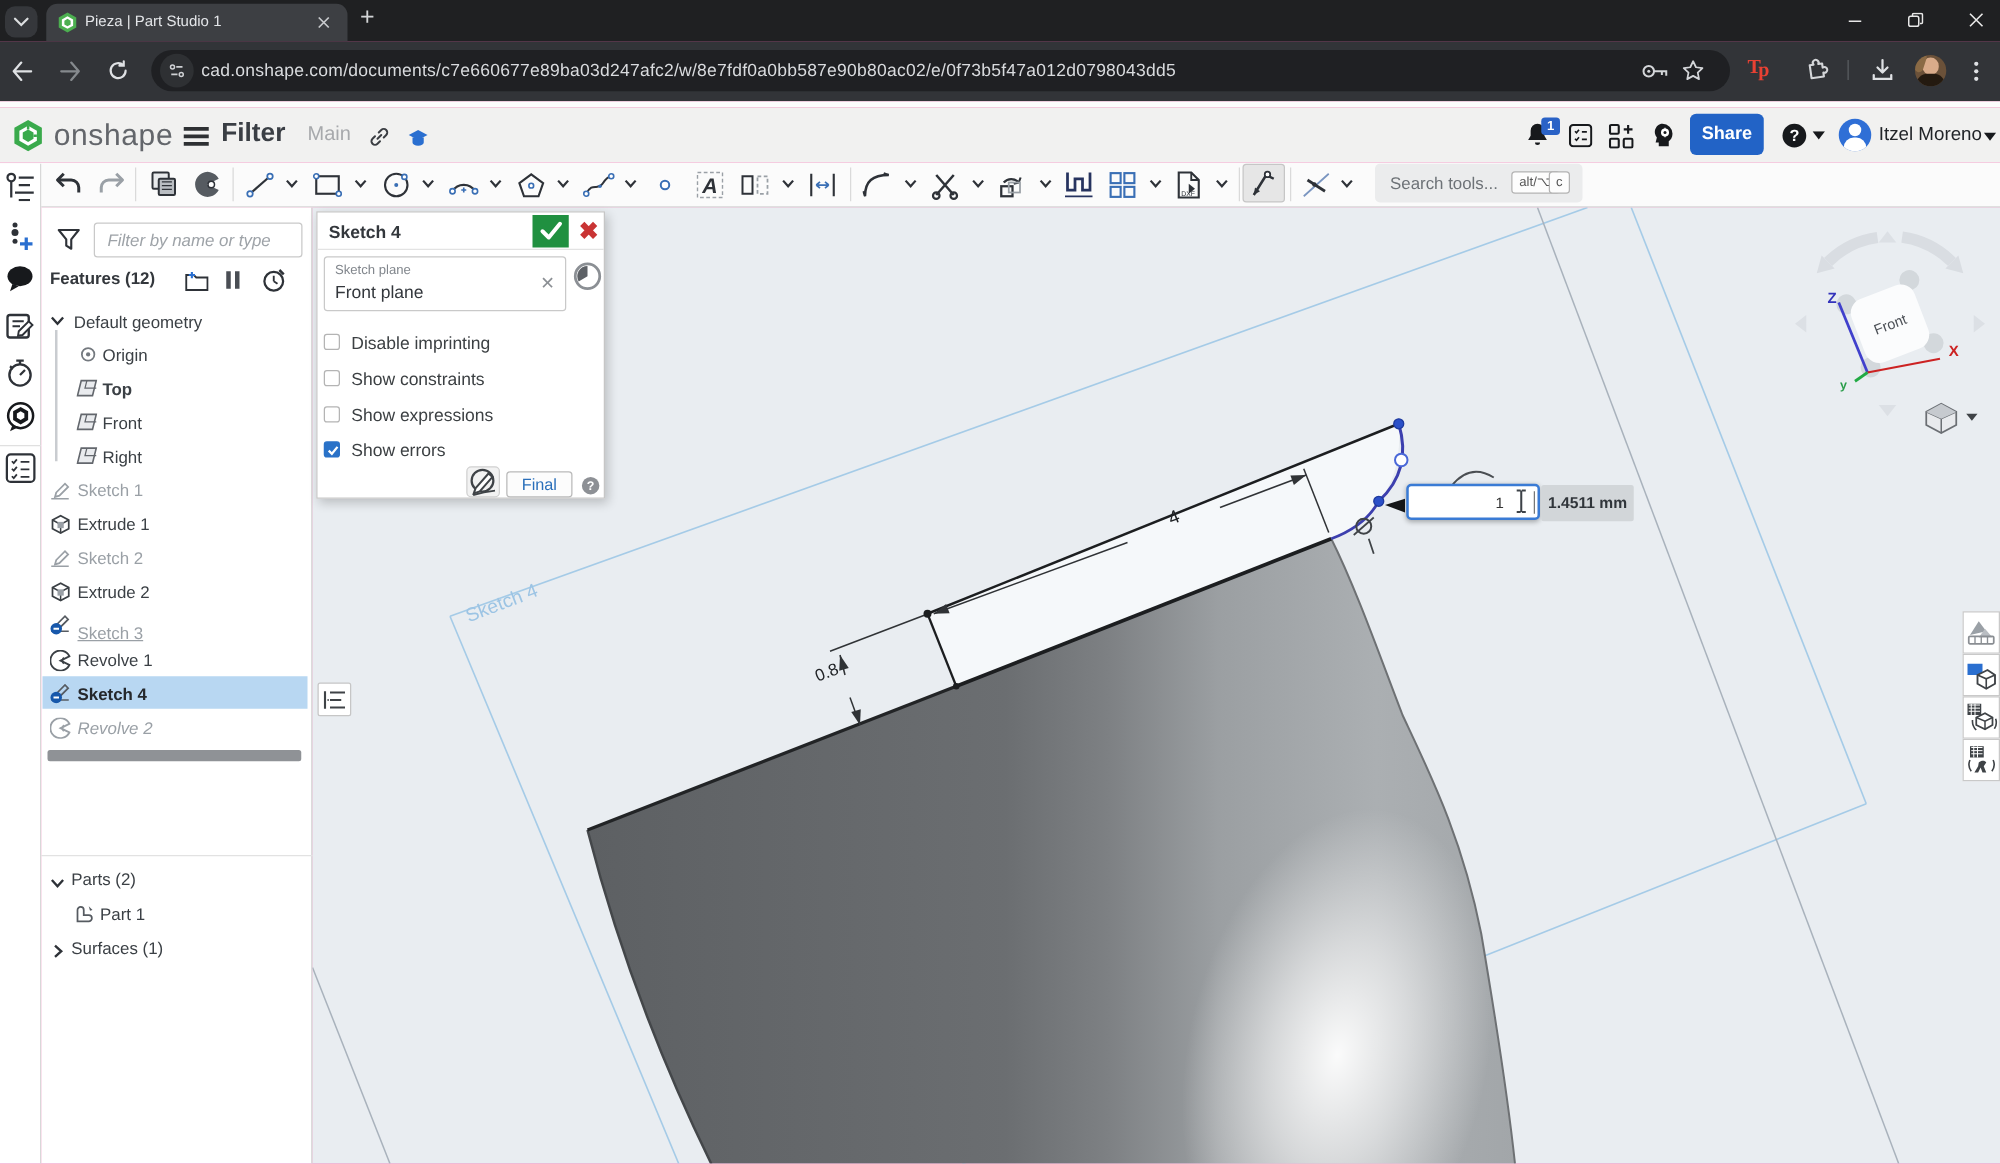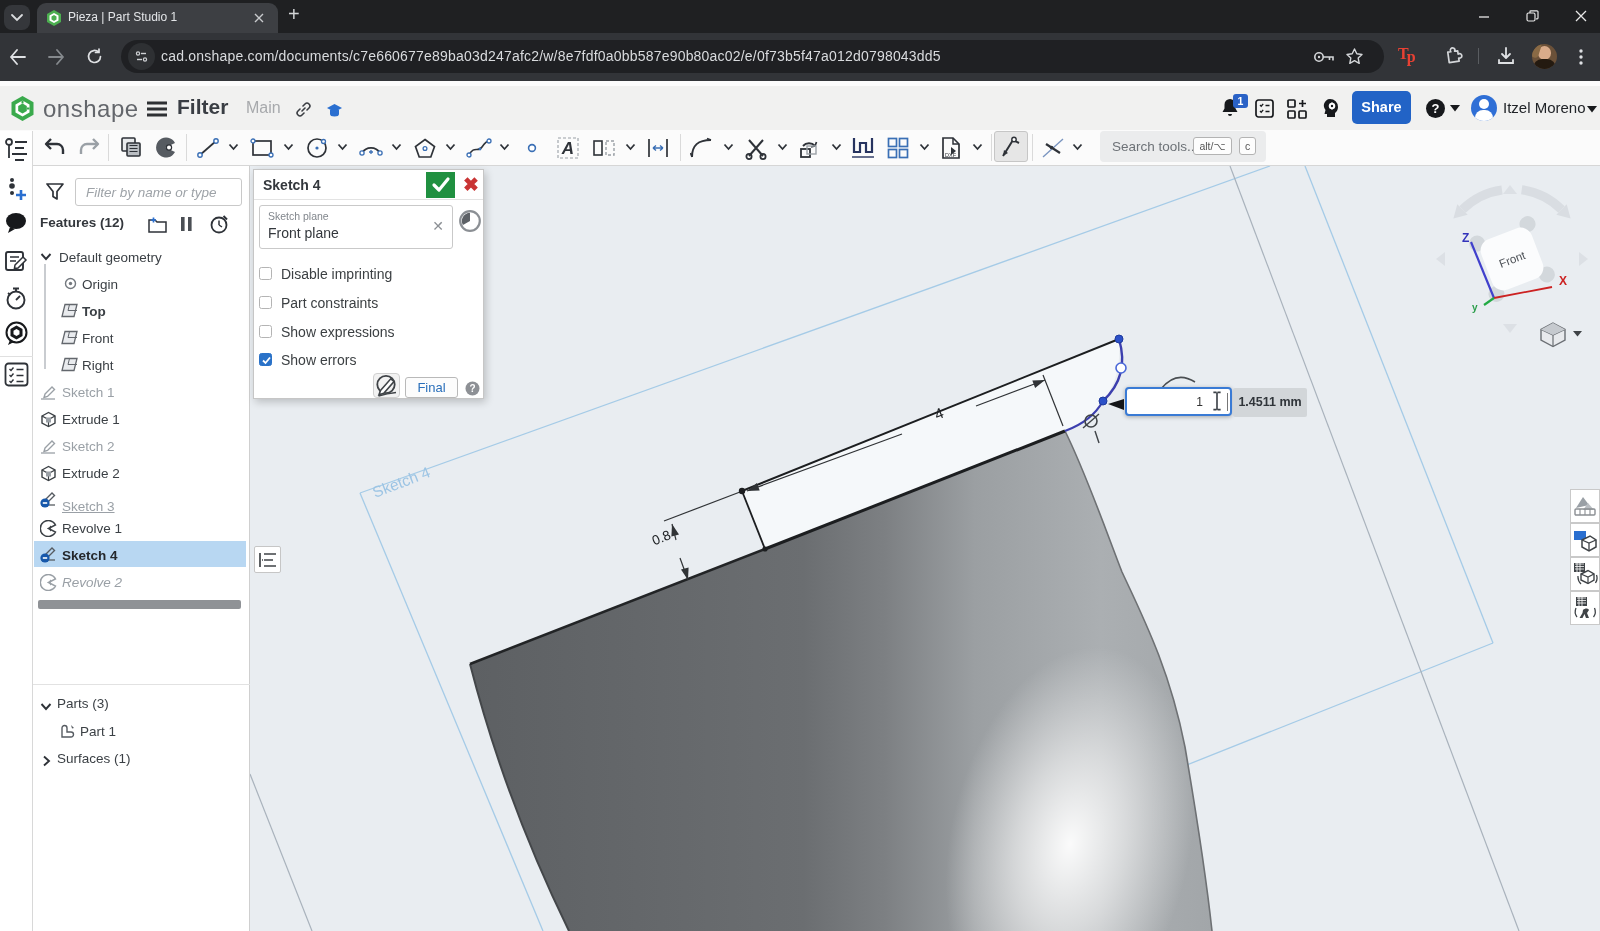--- a/index.html
+++ b/index.html
@@ -360,21 +360,21 @@
 <svg class="ticon" width="26" height="24" style="left:1040px;top:6px" viewBox="0 0 26 24">
         <path d="M3 21 L23 3" stroke="#7a95c0" stroke-width="1.4"></path>
         <path d="M6 8 l14 9" stroke="#2e3238" stroke-width="2.2"></path>
         <circle cx="11.5" cy="11.5" r="1.8" fill="#2e3238"></circle>
       </svg>
 <svg class="chev" width="11" height="8" style="left:1072px" viewBox="0 0 11 8">
         <path d="M1.5 1.5 L5.5 6 L9.5 1.5" stroke="#2e3238" stroke-width="1.8" fill="none"></path>
       </svg>
 <div id="searchtools">
         <span class="st">Search tools...</span>
-<div class="keycap" style="left:93px;width:39px;">alt/⌥</div>
+<div class="keycap" style="left:109px;width:39px;">alt/⌥</div>
 <div class="keycap" style="left:139px;width:17px;">c</div>
       </div>
     </div>
 
 <div id="leftstrip">
       <svg width="26" height="24" style="position:absolute;left:4px;top:6px" viewBox="0 0 26 24">
         <circle cx="5" cy="5" r="3" fill="none" stroke="#2e3238" stroke-width="1.8"></circle>
         <path d="M5 8 v13 M11 5 h12 M11 11 h9 M8 17 l3 0 M11 17 h12 M11 23 h9" stroke="#2e3238" stroke-width="1.8" fill="none"></path>
       </svg>
 <svg width="24" height="26" style="position:absolute;left:4px;top:45px" viewBox="0 0 24 26">
@@ -503,21 +503,21 @@
         <path d="M8.5 8.5 L15.5 5 A8 8 0 1 0 15.5 12 Z" fill="none" stroke="#9aa0a6" stroke-width="1.5"></path>
         <path d="M11 6 a3.5 3.5 0 0 0 0 5" fill="none" stroke="#9aa0a6" stroke-width="1.2"></path>
       </svg>
 <div style="position:absolute;left:29px;top:409px;color:#9aa0a6;font-weight:normal;font-style:italic;">Revolve 2</div>
 <div style="position:absolute;left:11px;top:98px;width:1.5px;height:105px;background:#c9ccd0;"></div>
 <div style="position:absolute;left:5px;top:434px;width:203px;height:9px;background:#8f9296;border-radius:2px;"></div>
 <div style="position:absolute;left:0;top:518px;width:217px;height:1px;background:#e2e2e2;"></div>
 <svg width="12" height="9" style="position:absolute;left:7px;top:536px" viewBox="0 0 12 9">
         <path d="M1.5 2 L6 7 L10.5 2" stroke="#2e3238" stroke-width="1.9" fill="none"></path>
       </svg>
-<div style="position:absolute;left:24px;top:530px;">Parts (3)</div>
+<div style="position:absolute;left:24px;top:530px;">Parts (2)</div>
 <svg width="16" height="15" style="position:absolute;left:27px;top:558px" viewBox="0 0 16 15">
         <path d="M2 13 V4 a2.5 2.5 0 0 1 5 0 v4 h4 a2.5 2.5 0 0 1 0 5 Z" fill="none" stroke="#565b61" stroke-width="1.4"></path>
         <path d="M11 1 l3 3 -2 .5 z" fill="#565b61"></path>
       </svg>
 <div style="position:absolute;left:47px;top:558px;">Part 1</div>
 <svg width="9" height="12" style="position:absolute;left:9px;top:589px" viewBox="0 0 9 12">
         <path d="M2 1.5 L7 6 L2 10.5" stroke="#2e3238" stroke-width="1.9" fill="none"></path>
       </svg>
 <div style="position:absolute;left:24px;top:585px;">Surfaces (1)</div>
     </div>
@@ -639,21 +639,21 @@
   <svg width="24" height="24" style="position:absolute;left:204px;top:39px" viewBox="0 0 24 24">
         <circle cx="12" cy="12" r="9.8" fill="none" stroke="#8b8f94" stroke-width="2.2"></circle>
         <path d="M12 12 L12 3.8 A8.2 8.2 0 0 0 4.9 16.1 Z" fill="#5d6166"></path>
       </svg>
   <div class="cbrow" style="top:96px">
         <div class="cbx"></div>
         <span>Disable imprinting</span>
       </div>
   <div class="cbrow" style="top:125px">
         <div class="cbx"></div>
-        <span>Part constraints</span>
+        <span>Show constraints</span>
       </div>
   <div class="cbrow" style="top:154px">
         <div class="cbx"></div>
         <span>Show expressions</span>
       </div>
   <div class="cbrow" style="top:182px">
         <div class="cbx on">
           <svg width="13" height="13" viewBox="0 0 13 13">
             <path d="M3 6.5 l2.5 2.5 4.5-5.5" stroke="#fff" stroke-width="1.8" fill="none"></path>
           </svg>

